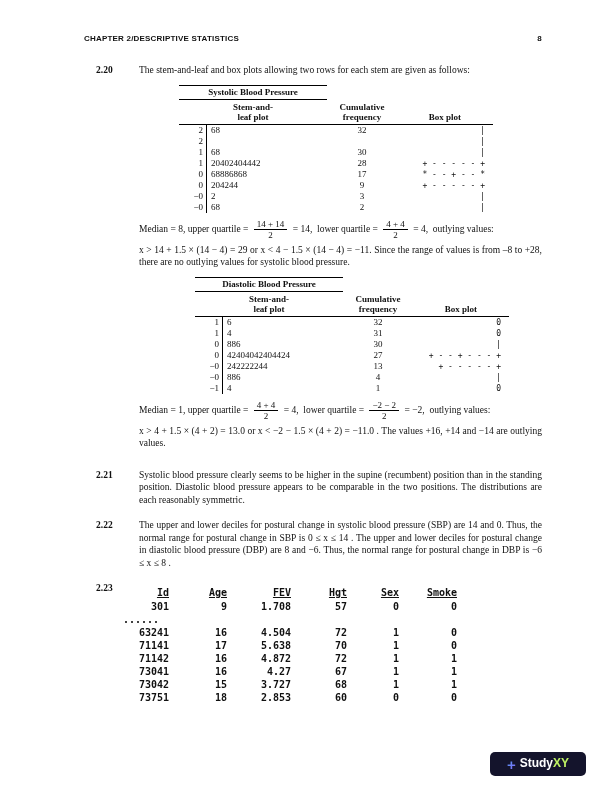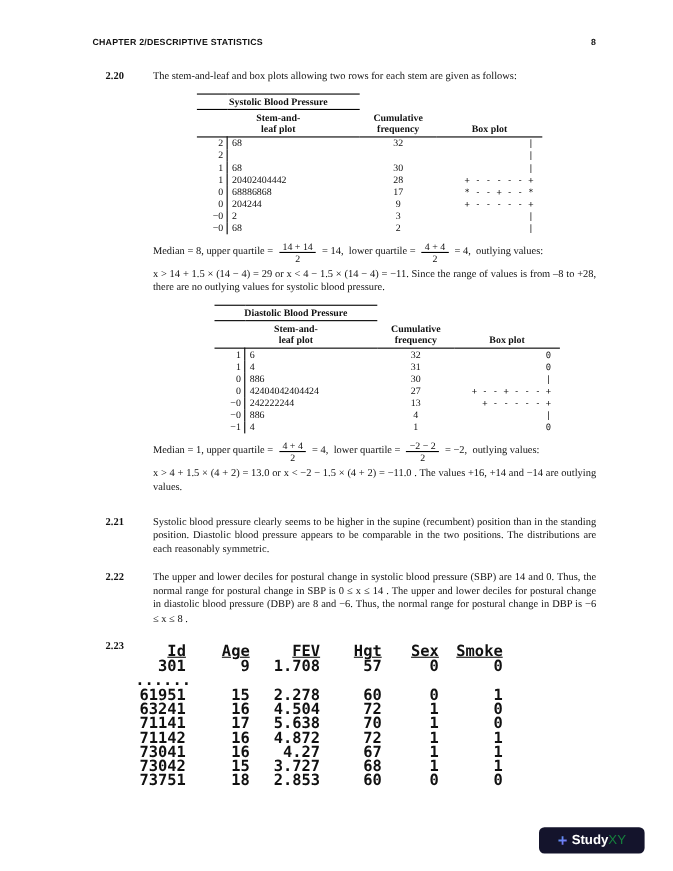--- a/index.html
+++ b/index.html
@@ -38,39 +38,39 @@
 
   
   .math-line{display:flex;align-items:center;margin:6px 0 4px 0;}
   .math-line span{white-space:pre;}
   .frac{display:inline-flex;flex-direction:column;align-items:center;
     margin:0 3px;font-size:9px;line-height:10px;}
   .frac .fnum{border-bottom:1px solid #000;padding:0 3px;}
   .outlier{margin:0 0 6px 0;text-align:justify;}
 
   
-  table.fev{font-family:"DejaVu Sans Mono", monospace;font-size:14px;line-height:11px;
+  table.fev{font-family:"DejaVu Sans Mono", monospace;font-size:10px;line-height:11px;
     border-collapse:collapse;margin:4px 0 0 -16px;}
   .fev th{font-weight:bold;text-align:right;padding:1px 0 2px;}
   .fev th .u{text-decoration:underline;}
   .fev td{text-align:right;padding:1px 0;font-weight:bold;}
   .fev .c0{width:46px;}.fev .c1{width:58px;}.fev .c2{width:64px;}
   .fev .c3{width:56px;}.fev .c4{width:52px;}.fev .c5{width:58px;}
   .fev td.dots{text-align:left;}
 
   
   .badge{position:absolute;right:26px;bottom:16px;width:96px;height:24px;
     background:#14142c;border-radius:5px;display:flex;align-items:center;
     justify-content:center;gap:4px;font-family:"Liberation Sans", sans-serif;
     cursor:pointer;}
   .badge .plus{font-size:15px;font-weight:bold;line-height:15px;
     background:linear-gradient(135deg,#4ea8f5,#8a5cf6);
     -webkit-background-clip:text;background-clip:text;color:transparent;}
   .badge .word{color:#ffffff;font-weight:bold;font-size:12px;}
-  .badge .word-xy{color:#15803d;font-weight:normal;font-size:12px;}
+  .badge .word-xy{color:#bef264;font-weight:bold;font-size:12px;}
 </style>
 </head>
 <body>
 
 <header class="page-header">
   <span>CHAPTER 2/DESCRIPTIVE STATISTICS</span>
   <span>8</span>
 </header>
 
 <main class="content">
@@ -258,28 +258,20 @@
               <td class="c1">9</td>
               <td class="c2">1.708</td>
               <td class="c3">57</td>
               <td class="c4">0</td>
               <td class="c5">0</td>
             </tr>
           <tr>
               <td class="dots" colspan="6">......</td>
             </tr>
           <tr>
-              <td class="c0">61951</td>
-              <td class="c1">15</td>
-              <td class="c2">2.278</td>
-              <td class="c3">60</td>
-              <td class="c4">0</td>
-              <td class="c5">1</td>
-            </tr>
-          <tr>
               <td class="c0">63241</td>
               <td class="c1">16</td>
               <td class="c2">4.504</td>
               <td class="c3">72</td>
               <td class="c4">1</td>
               <td class="c5">0</td>
             </tr>
           <tr>
               <td class="c0">71141</td>
               <td class="c1">17</td>

